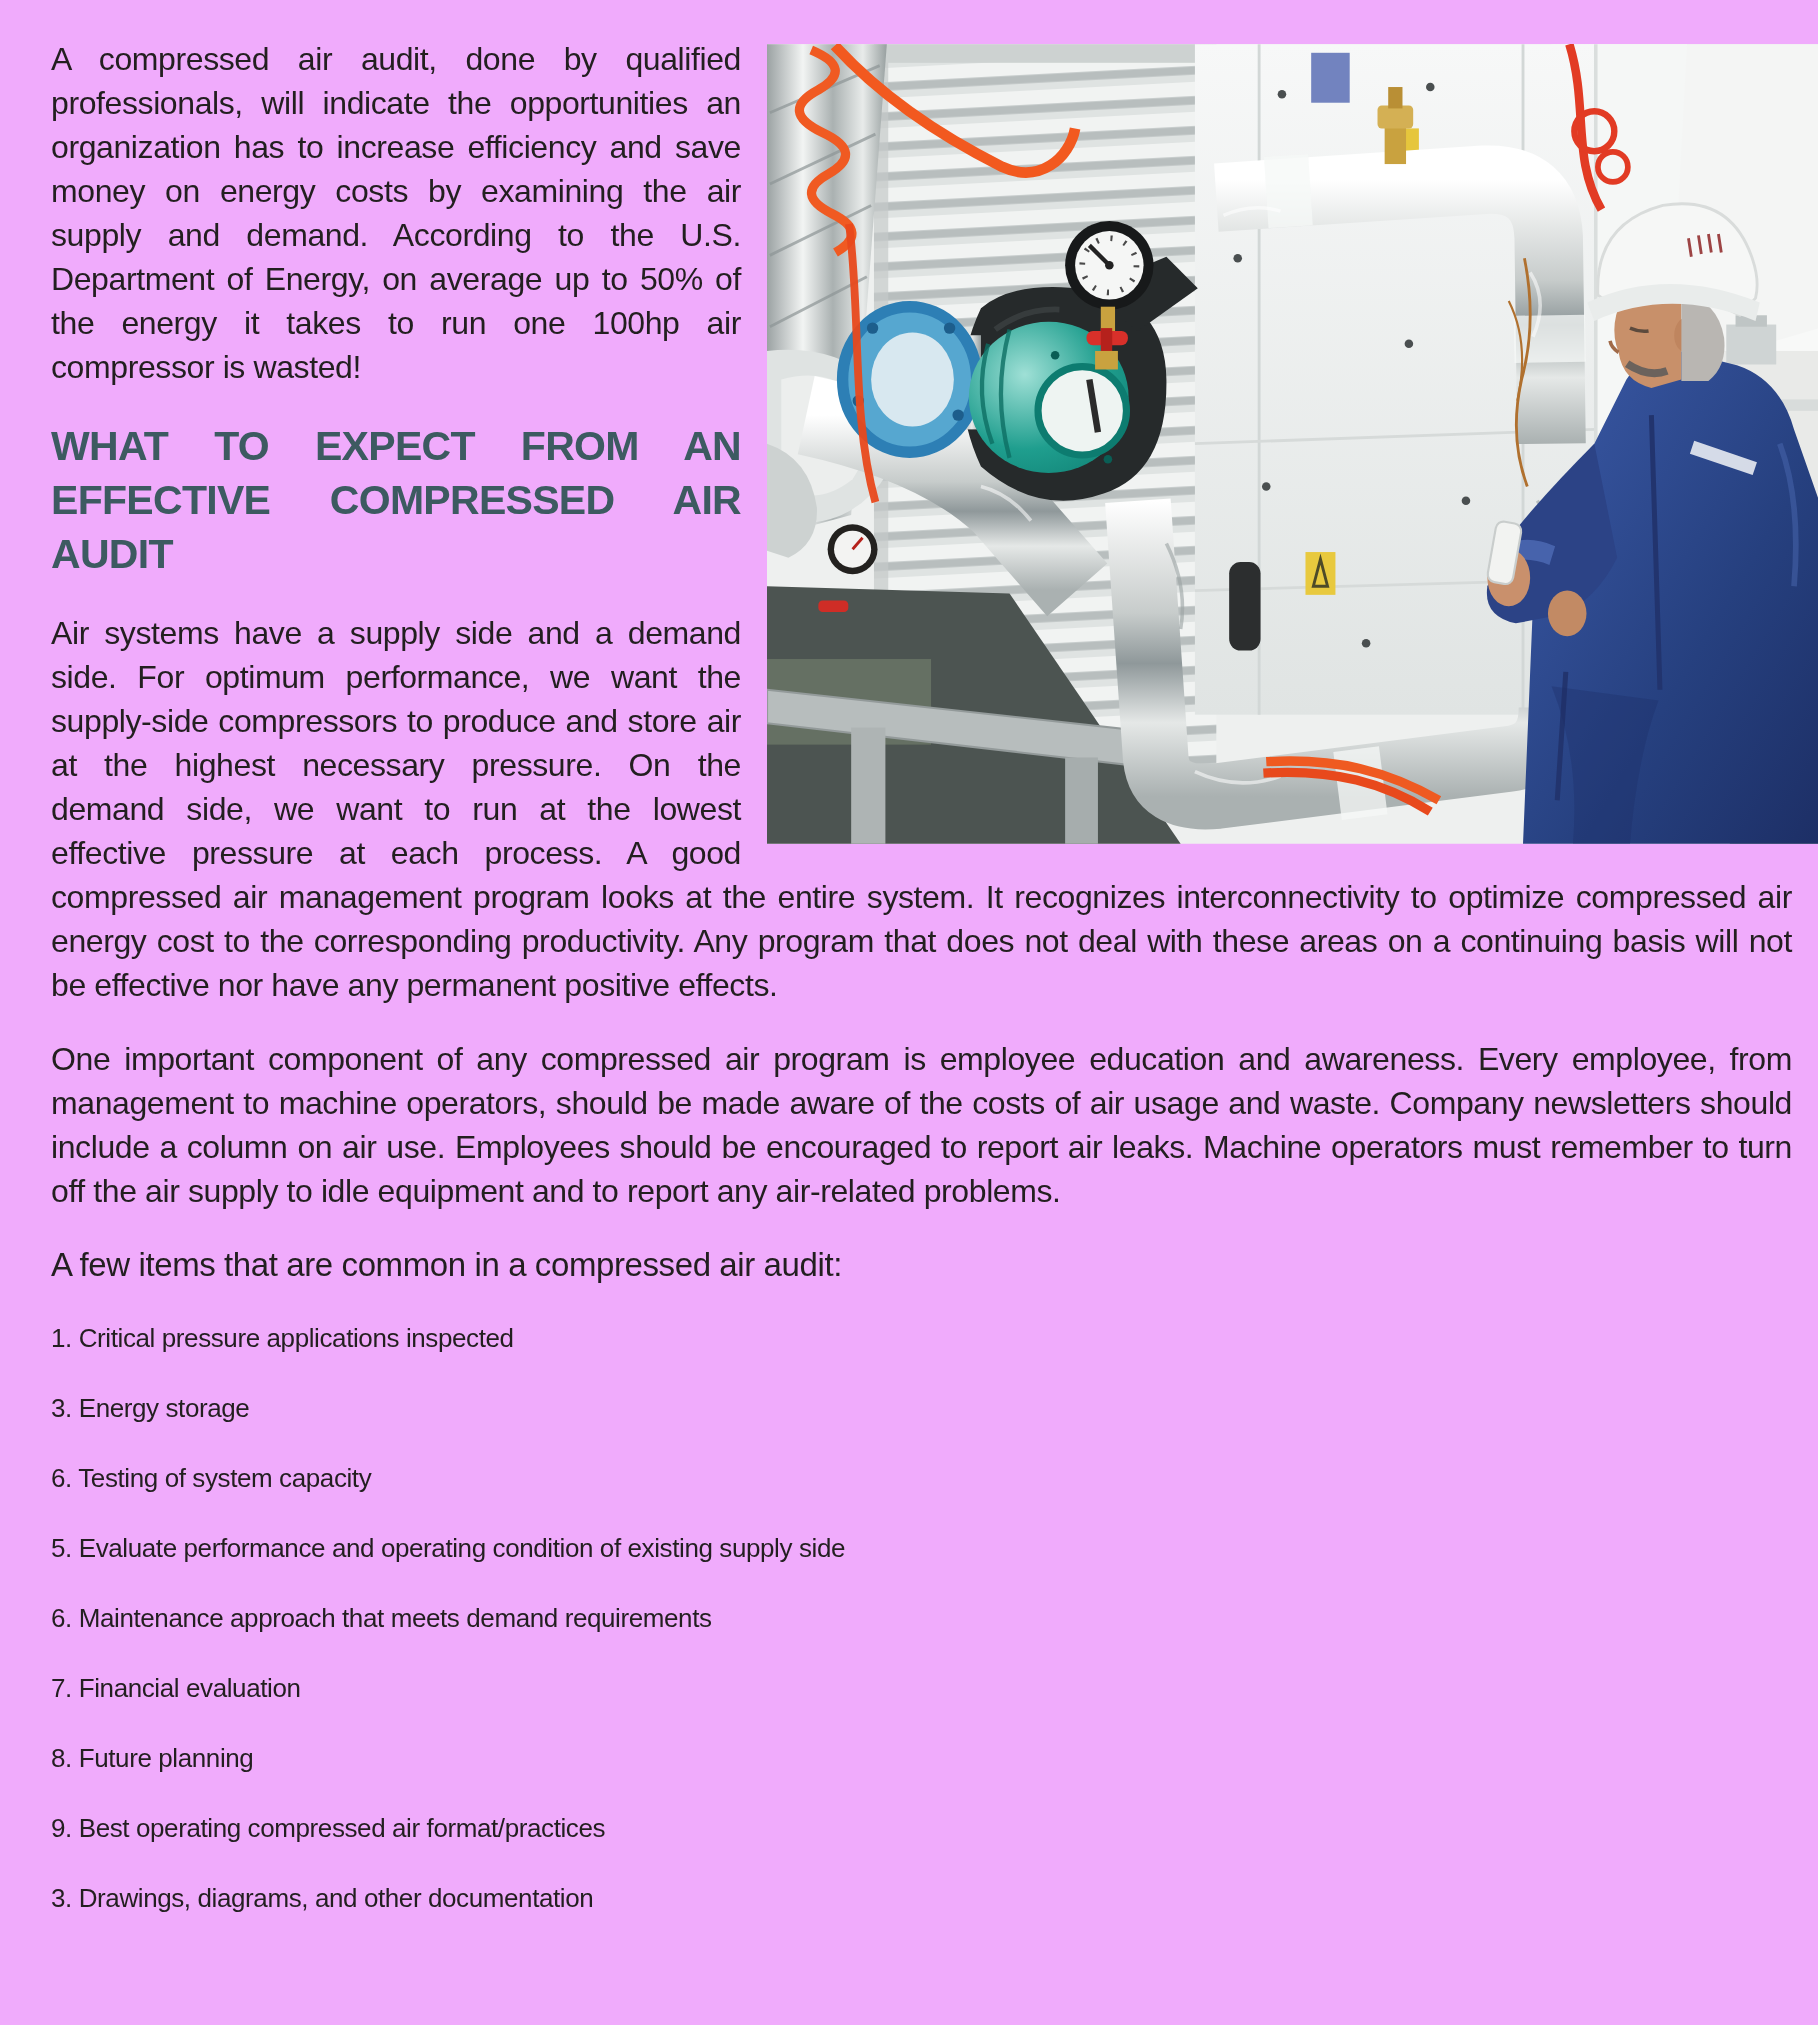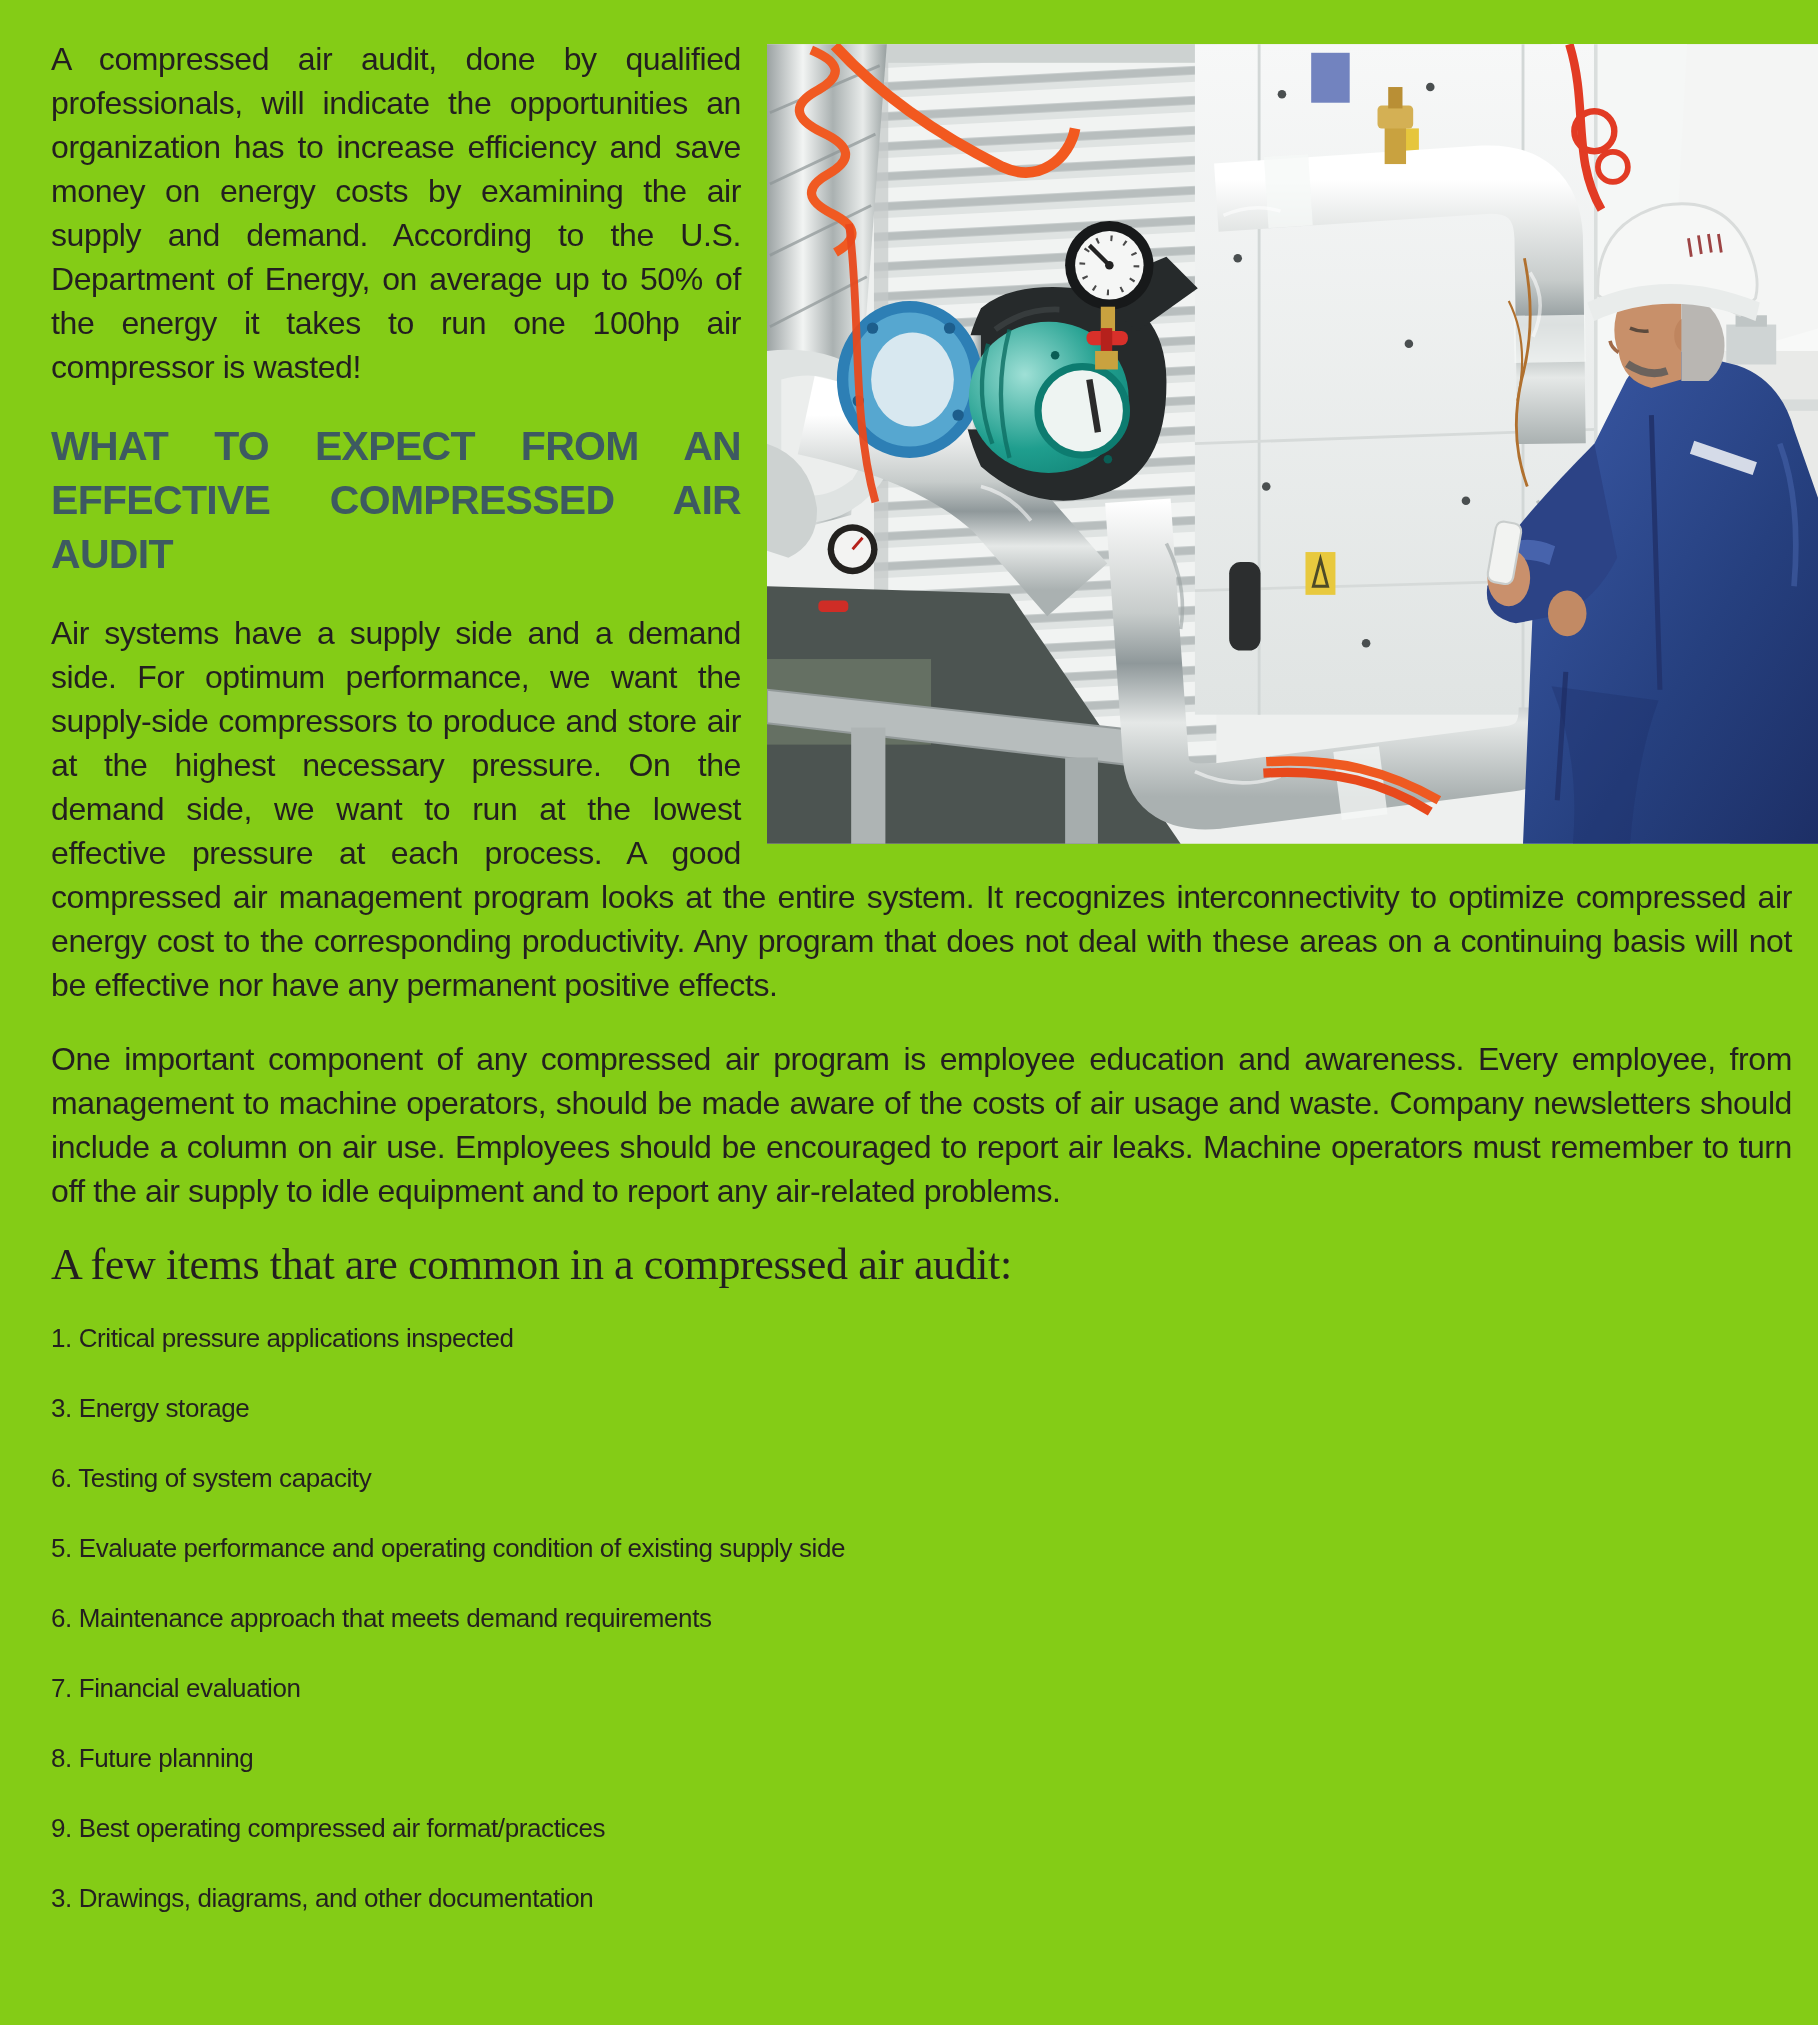--- a/index.html
+++ b/index.html
@@ -2,21 +2,21 @@
 <html style="font-size:11.4px"><head>
 <meta charset="utf-8">
 <style>
   html,body{margin:0;padding:0;background:#ffffff;}
   .page{
     position:relative;
     width:1819px;height:2025px;
     box-sizing:border-box;
     padding:37px 27px 0 51px;
     overflow:hidden;
-    background:#84cc16;
+    background:#f0abfc;
     font-family:"Liberation Sans", sans-serif;
     color:#231f20;
   }
   .photo{
     float:right;
     width:1052px;height:800px;
     margin:7.1px -27px 28.5px 26px;
     padding:0;border:0;
   }
   .photo svg{display:block;width:100%;height:100%;}
@@ -27,21 +27,21 @@
     letter-spacing:-0.4px;
   }
   h2.sect{
     font-size:41px;line-height:54px;
     margin:2.9px 0 30px 0;
     color:#3d5a61;
     letter-spacing:-0.7px;word-spacing:-3.6px;
     text-align:justify;
     font-weight:bold;
   }
-  .list-intro{font-size:44px;line-height:44px;letter-spacing:-0.4px;margin-bottom:28.5px;font-family:Liberation Serif, serif;}
+  .list-intro{font-size:33px;line-height:44px;letter-spacing:-0.4px;margin-bottom:28.5px;}
   .list-item{font-size:26px;line-height:44px;letter-spacing:-0.4px;margin-bottom:26px;}
 </style>
 </head>
 <body>
 
 <main class="page">
   <article>
 
     <figure class="photo">
       <svg viewBox="0 0 1475 1121" xmlns="http://www.w3.org/2000/svg">

